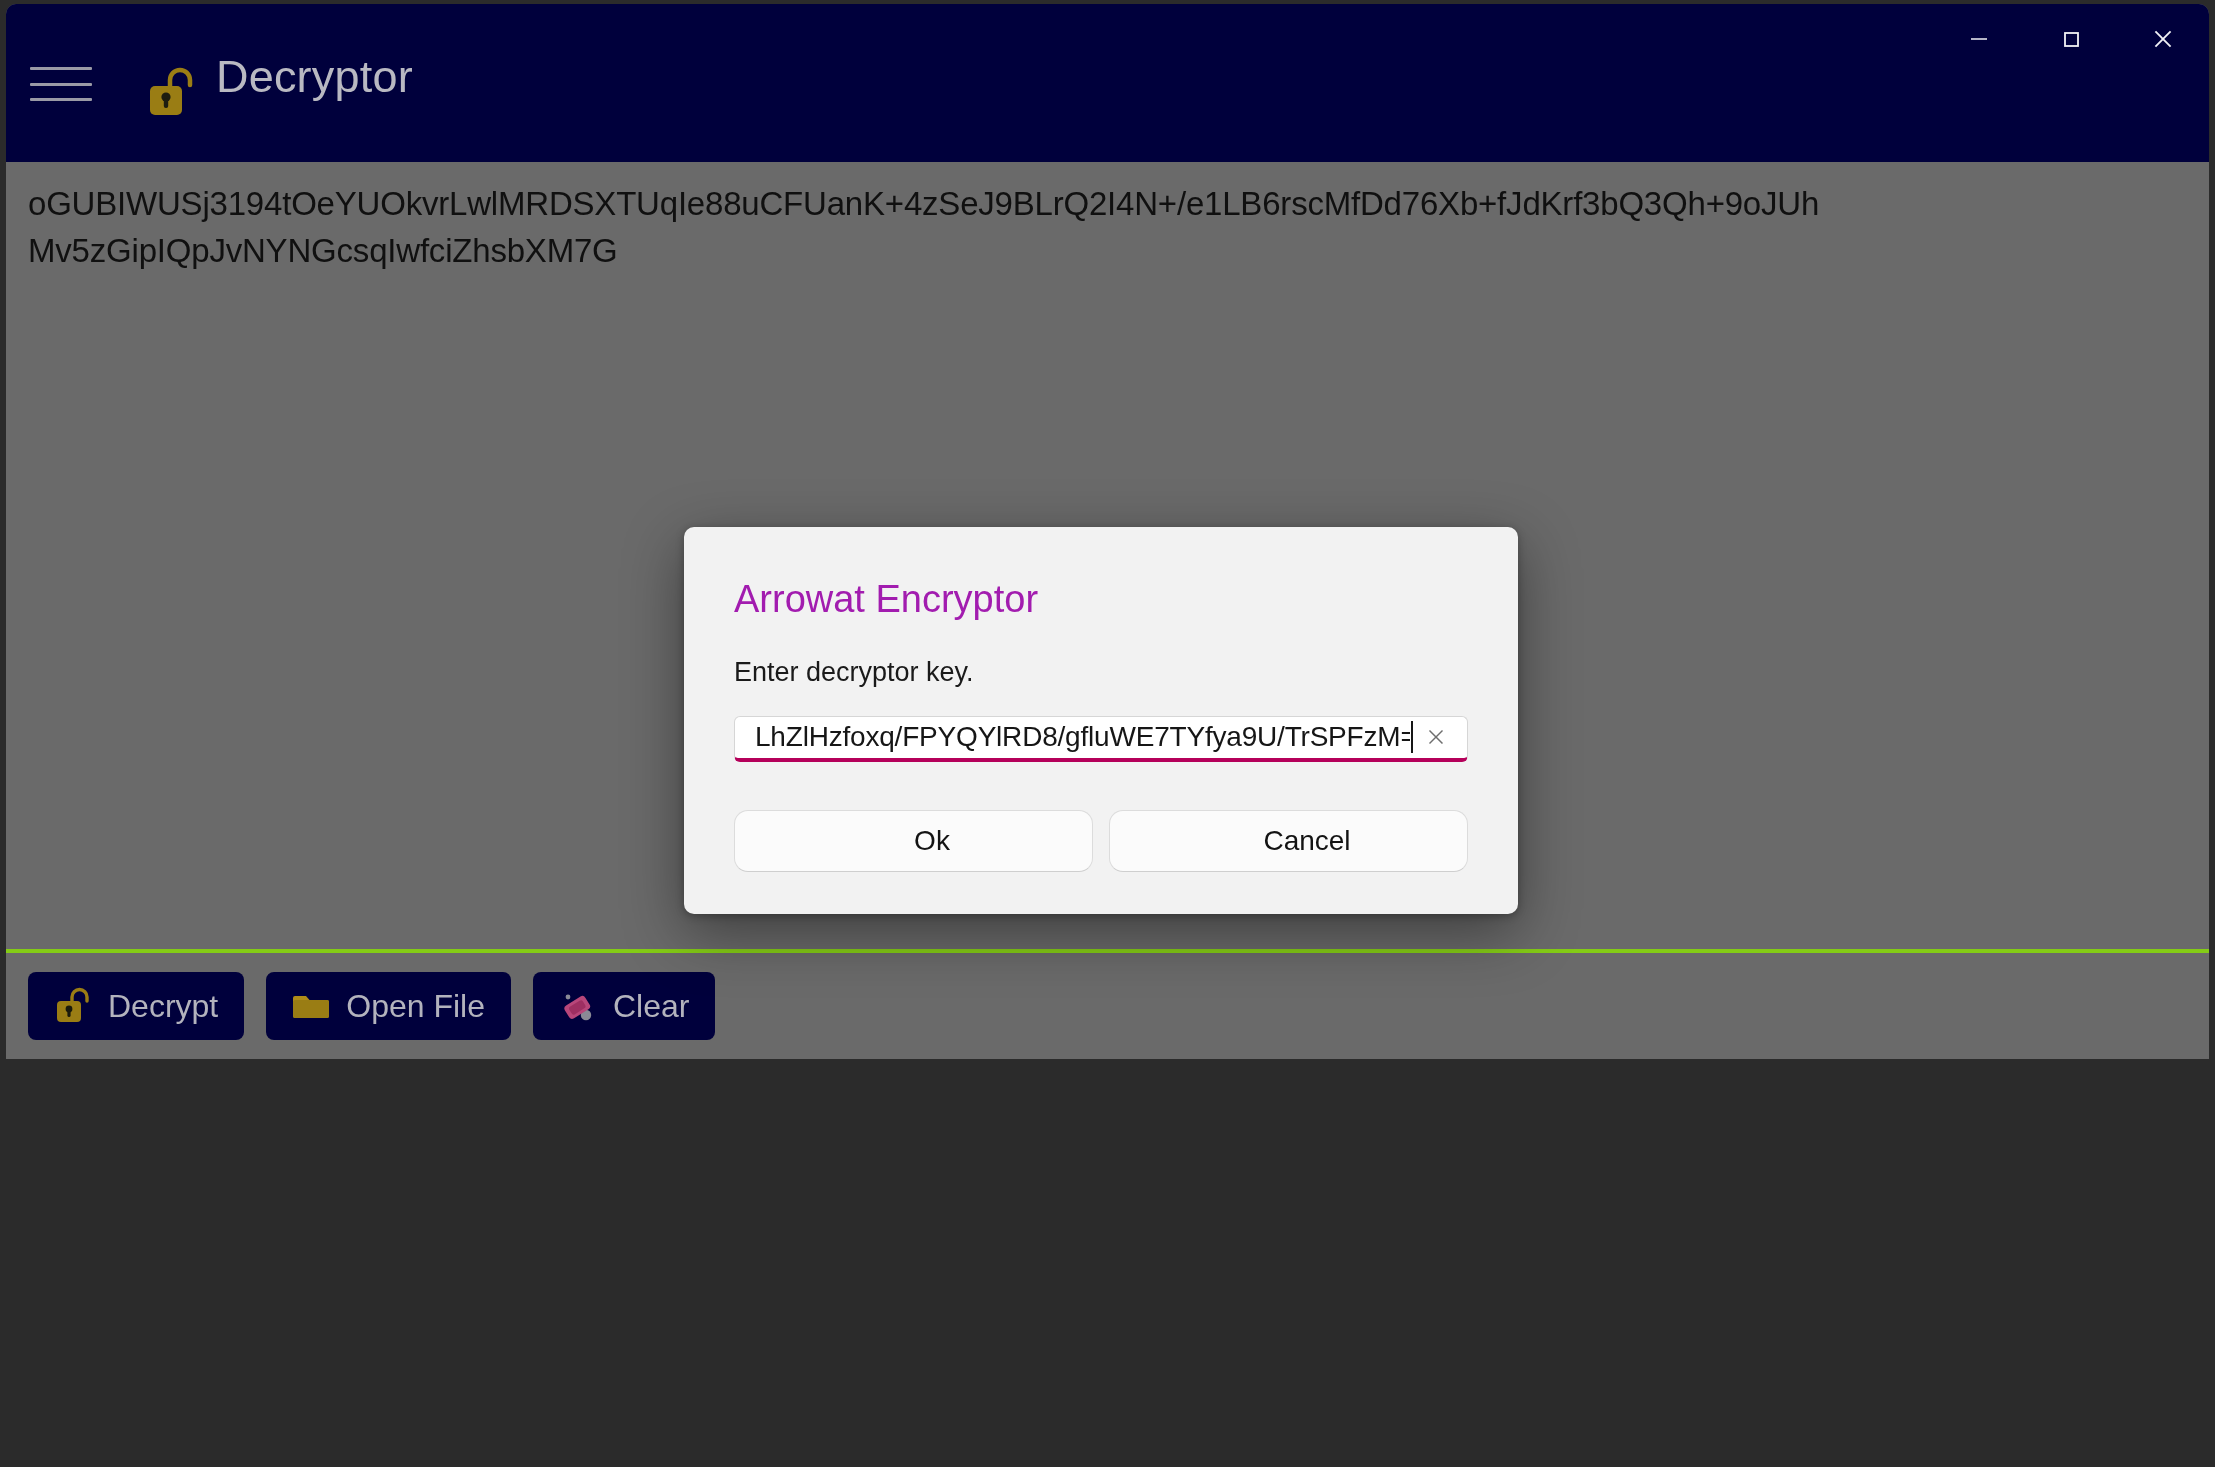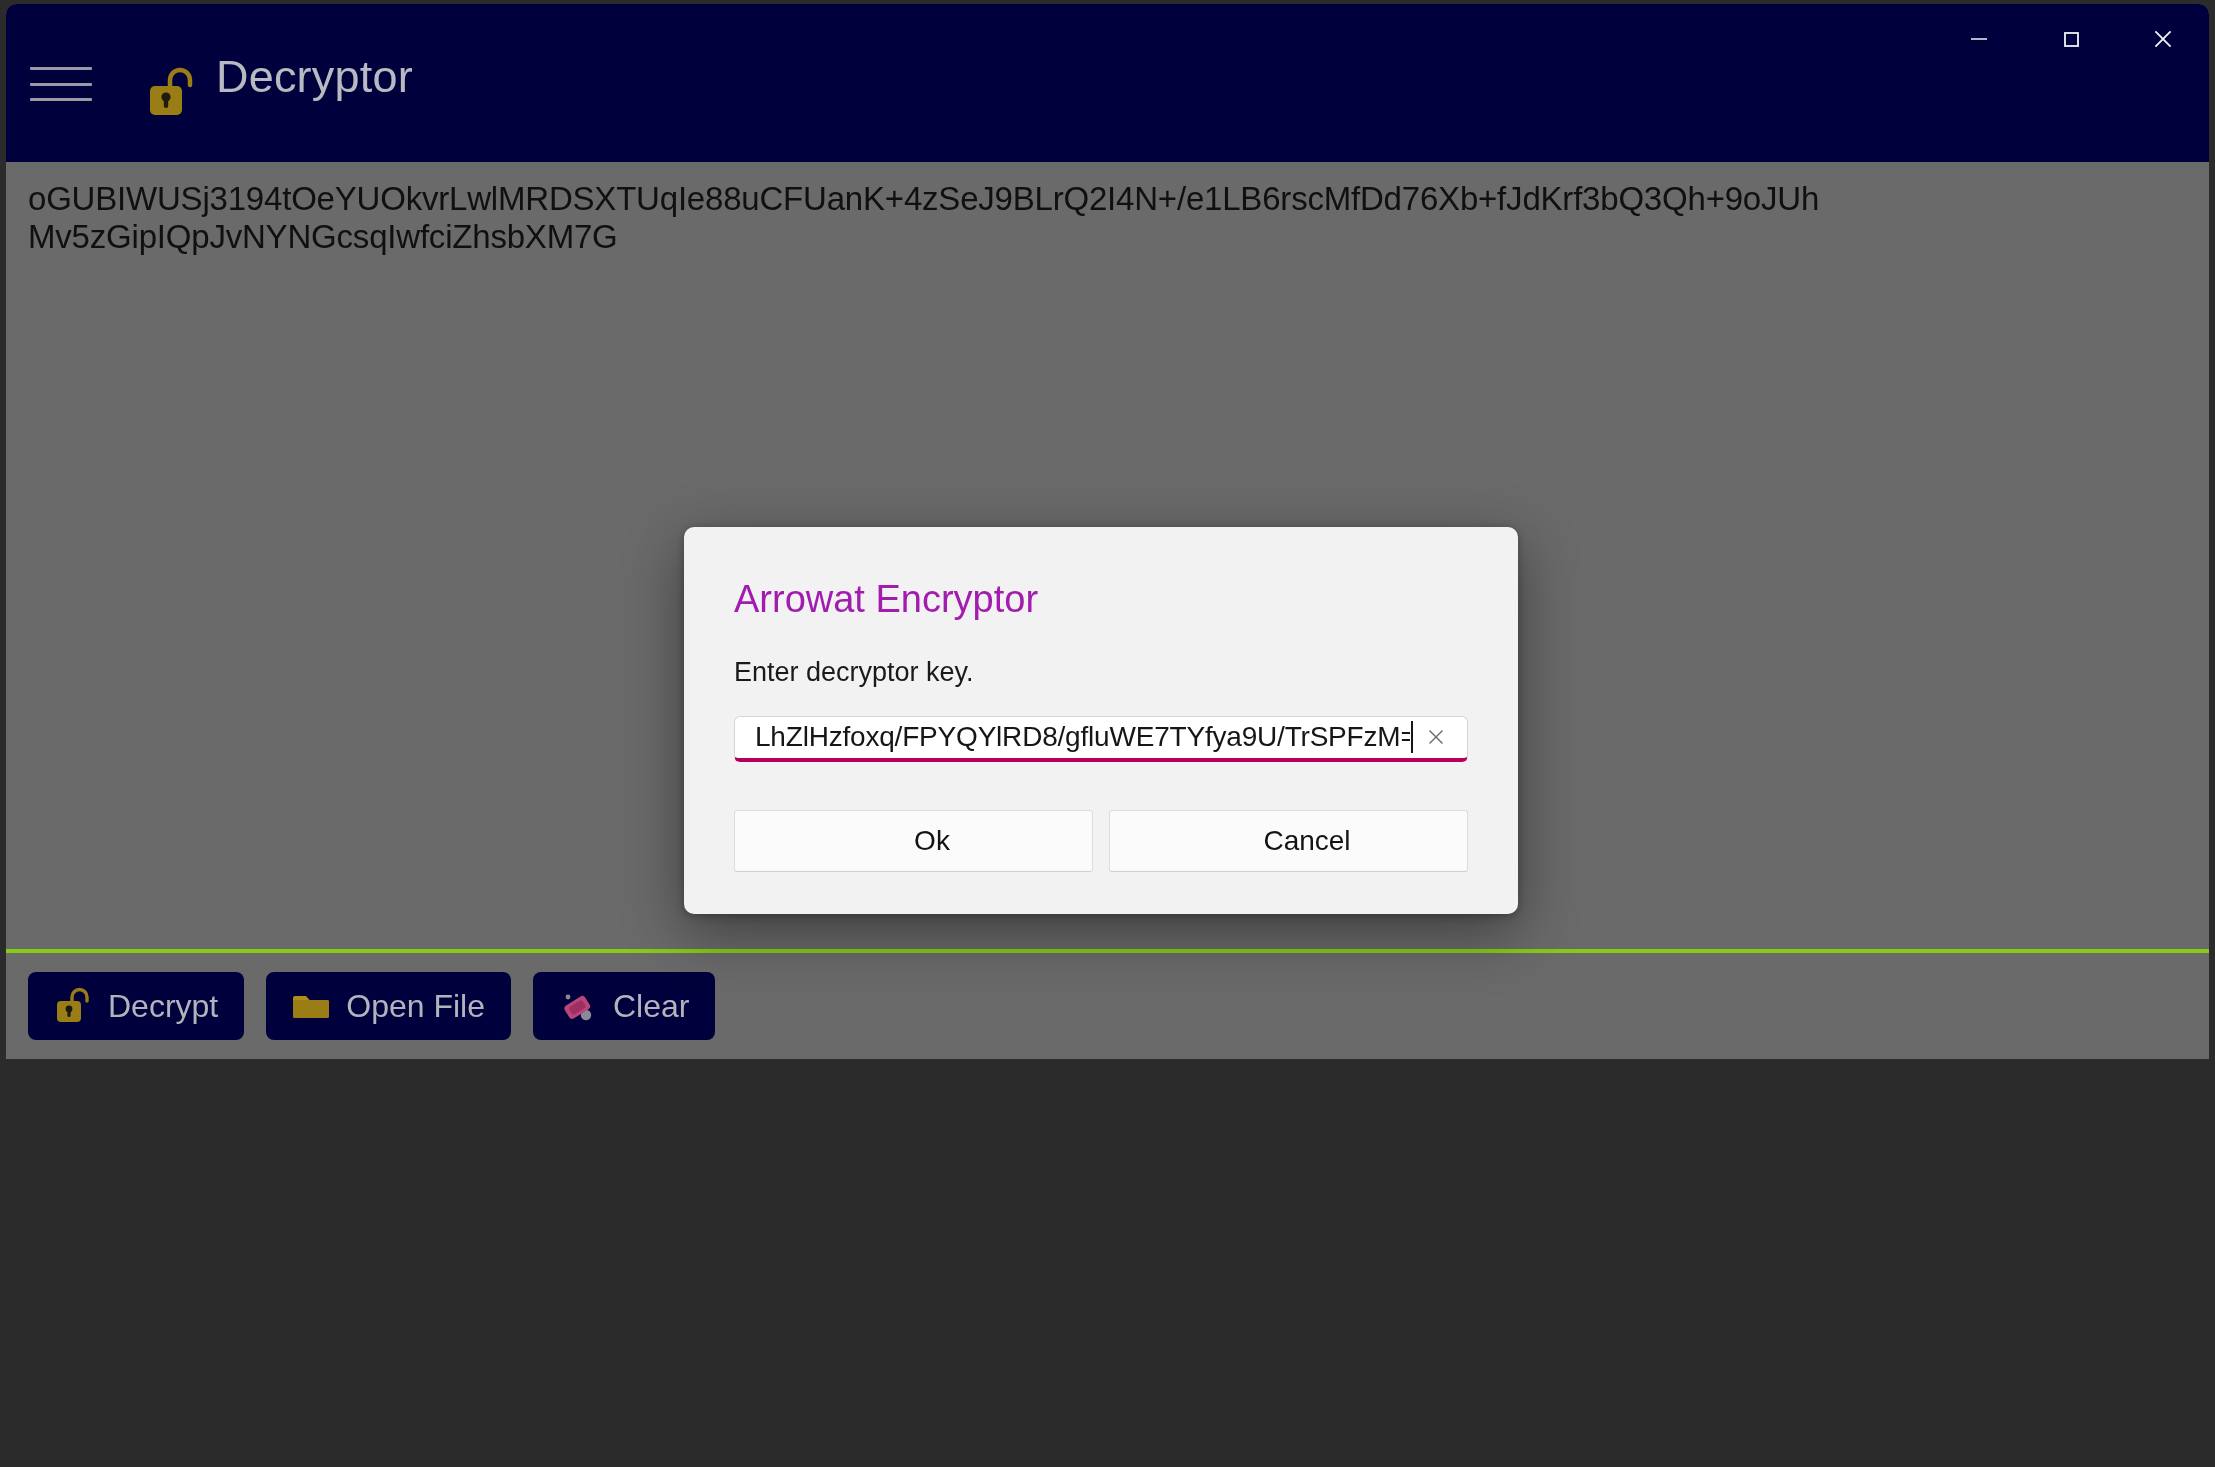--- a/index.html
+++ b/index.html
@@ -78,21 +78,21 @@
   .content {
     flex: 1 1 auto;
     position: relative;
     background: #6a6a6a;
     padding: 18px 22px 0 22px;
     overflow: hidden;
   }
   .cipher-text {
     color: #101010;
     font-size: 33px;
-    line-height: 38px;
+    line-height: 47px;
     font-family: "Liberation Sans", sans-serif;
     word-break: break-all;
     white-space: pre-wrap;
     max-width: 1810px;
     letter-spacing: -0.2px;
   }
 
   
   .cmdbar {
     flex: 0 0 auto;
@@ -187,21 +187,21 @@
     margin-top: 48px;
     display: flex;
     gap: 16px;
   }
   .dlg-btn {
     flex: 1 1 0;
     height: 62px;
     background: #fbfbfb;
     border: 1px solid #dcdcdc;
     border-bottom-color: #cfcfcf;
-    border-radius: 3px;
+    border-radius: 14px;
     font-size: 28px;
     color: #131313;
     font-family: "Liberation Sans", sans-serif;
     cursor: pointer;
     padding-left: 37px;
   }
 </style>
 </head>
 <body>
 

